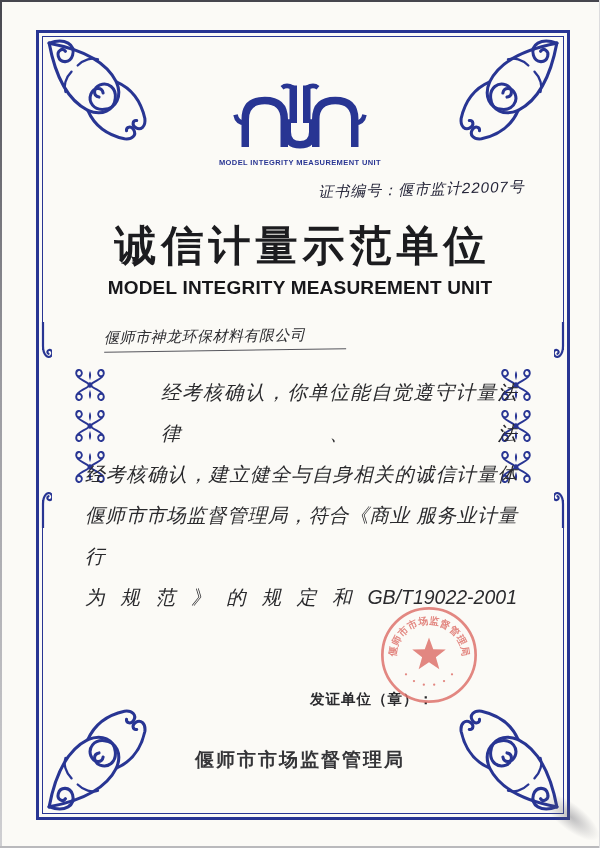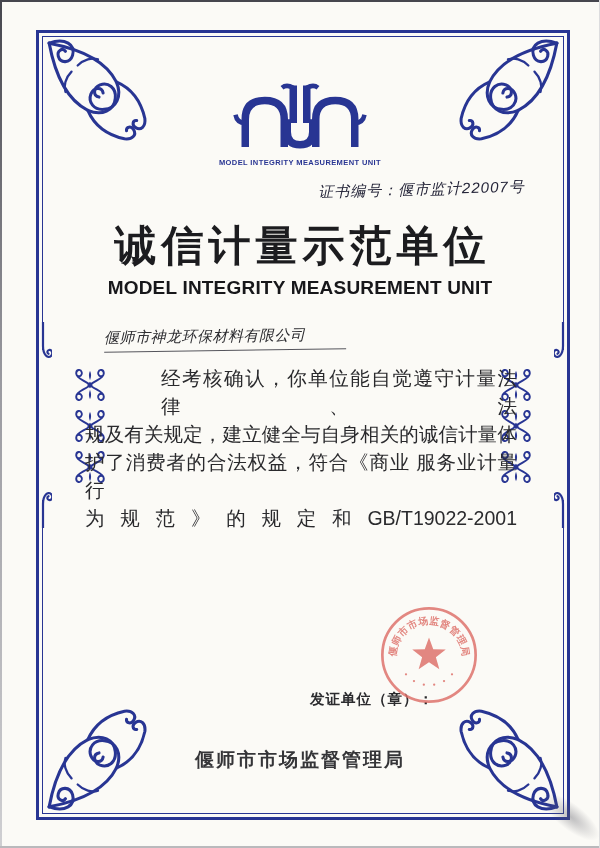--- a/index.html
+++ b/index.html
@@ -43,22 +43,22 @@
   .cert-no{position:absolute;top:180px;left:318px;width:235px;font-size:15px;
     font-style:italic;color:#26263a;letter-spacing:1px;transform:rotate(-1.5deg);}
   .title-zh{position:absolute;top:218px;left:0;right:0;text-align:center;
     font-family:"Liberation Serif","DejaVu Serif",serif;font-weight:bold;
     font-size:42px;letter-spacing:5px;text-indent:5px;color:#1c1c1f;}
   .title-en{position:absolute;top:277px;left:0;right:0;text-align:center;
     font-weight:bold;font-size:19px;letter-spacing:.2px;color:#17171a;}
   .recipient{position:absolute;top:327px;left:104px;width:242px;font-size:15px;
     font-style:italic;color:#2c2c30;letter-spacing:.5px;padding-bottom:4px;
     border-bottom:1.5px solid #55555c;transform:rotate(-.8deg);}
-  .body-text{position:absolute;top:364px;left:85px;width:432px;
-    font-size:19.5px;line-height:28px;color:#2a2a2d;}
+  .body-text{position:absolute;top:372px;left:85px;width:432px;
+    font-size:19.5px;line-height:41px;color:#2a2a2d;font-style:italic;}
   .bl{text-align:justify;text-align-last:justify;}
   .bl-first{padding-left:76px;}
   .bl-last{text-align:justify;text-align-last:left;}
   .issuer{position:absolute;top:650px;left:310px;font-size:14.5px;font-weight:bold;
     color:#2b2b2e;letter-spacing:1px;margin-top:40px;}
   .seal{position:absolute;left:372px;top:597px;width:114px;height:114px;opacity:.8;}
   .footer-org{position:absolute;top:747px;left:0;right:0;text-align:center;
     font-size:19px;font-weight:600;letter-spacing:2px;color:#353538;}
 </style>
 </head>
@@ -242,22 +242,22 @@
 
 <div class="cert-no">证书编号：偃市监计22007号</div>
 
 <div class="title-zh">诚信计量示范单位</div>
 <div class="title-en">MODEL INTEGRITY MEASUREMENT UNIT</div>
 
 <div class="recipient">偃师市神龙环保材料有限公司</div>
 
 <div class="body-text">
   <div class="bl bl-first">经考核确认，你单位能自觉遵守计量法律、法</div>
-  <div class="bl">规及有关规定，建立健全与自身相关的诚信计量体</div>
-  <div class="bl">护了消费者的合法权益，符合《商业 服务业计量行</div>
+  <div class="bl">经考核确认，建立健全与自身相关的诚信计量体</div>
+  <div class="bl">偃师市市场监督管理局，符合《商业 服务业计量行</div>
   <div class="bl">为规范》的规定和GB/T19022-2001</div>
 </div>
 
 <div class="issuer">发证单位（章）：</div>
 <svg class="seal" viewBox="0 0 110 110">
   <circle cx="55" cy="56" r="45" fill="none" stroke="#dd6b64" stroke-width="2.6"></circle>
   <polygon points="55,39 59.11,50.34 71.17,50.75 61.66,58.16 64.99,69.75 55,63 45.01,69.75 48.34,58.16 38.83,50.75 50.89,50.34" fill="#dd6b64"></polygon>
   <defs>
       <path id="sealTextArc" d="M 23,58 A 32 32 0 1 1 87,58"></path>
     </defs>

